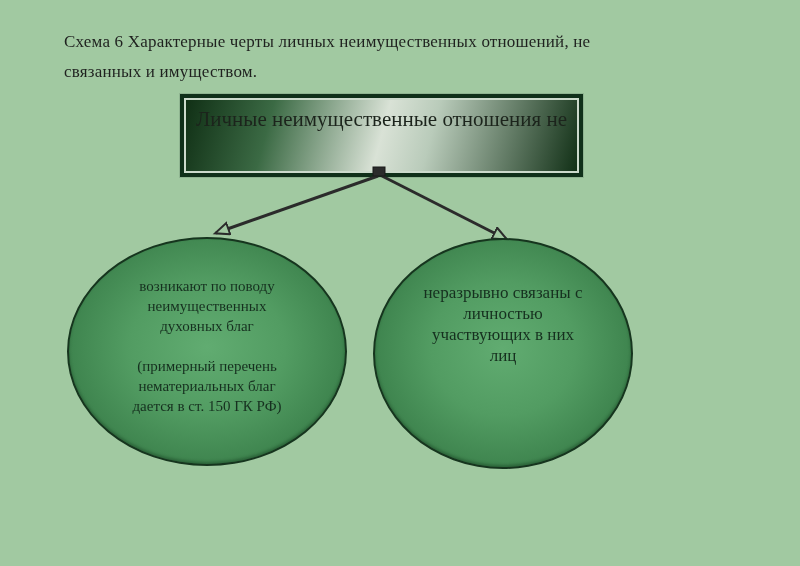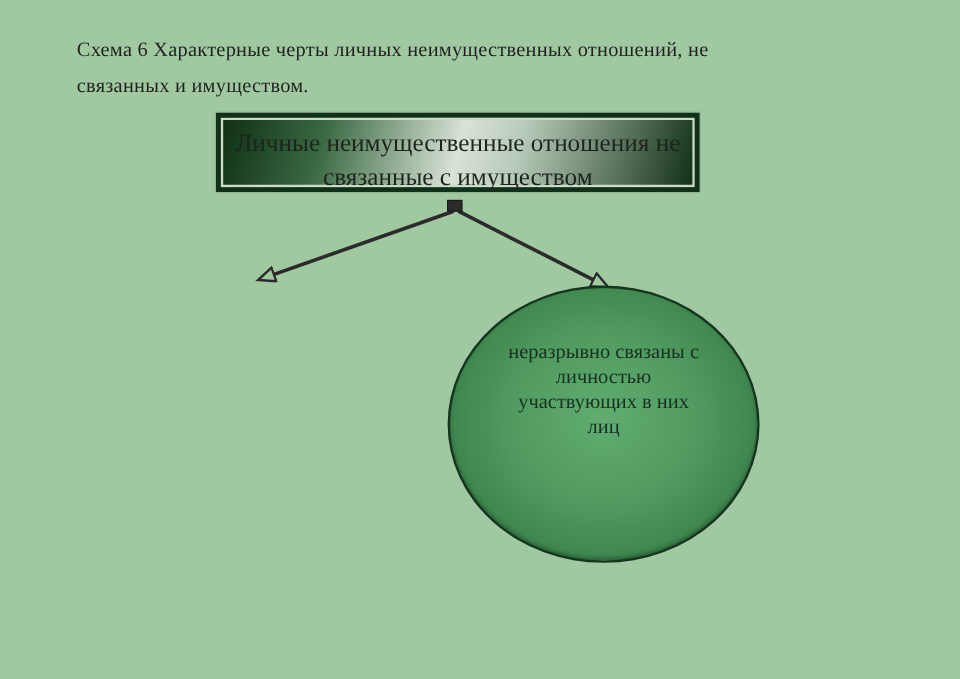--- a/index.html
+++ b/index.html
@@ -23,21 +23,21 @@
     font-size: 17px;
     line-height: 30px;
     color: #1f211f;
     letter-spacing: 0.2px;
   }
   .root-box {
     position: absolute;
     left: 180px;
     top: 94px;
     width: 403px;
-    height: 66px;
+    height: 83px;
     box-sizing: border-box;
     border: 4px solid #10301a;
     box-shadow: inset 0 0 0 2px #ccdacc, 0 0 0 1px #8fb491;
     background: linear-gradient(105deg, #0f2e14 0%, #3b6a44 22%, #d9e2d6 50%, #b9cbba 62%, #0f2e14 100%);
     text-align: center;
     padding-top: 7px;
   }
   .root-box .line {
     font-size: 21px;
     line-height: 28px;
@@ -83,30 +83,30 @@
 </style>
 </head>
 <body>
 
 <div class="slide">
 
   <div class="slide-title">Схема 6 Характерные черты личных неимущественных отношений, не<br>связанных и имуществом.</div>
 
   <div class="root-box">
     <div class="line">Личные неимущественные отношения не</div>
-    <div class="line">связанные с имуществом</div>
   </div>
 
   <svg class="connector-layer" viewBox="0 0 800 566" xmlns="http://www.w3.org/2000/svg">
     <defs>
       <marker id="openArrow" markerUnits="userSpaceOnUse" markerWidth="18" markerHeight="16" refX="14" refY="7" orient="auto">
         <path d="M1,1 L15,7 L1,13 Z" fill="#a1c9a1" stroke="#2b2b2b" stroke-width="2"></path>
       </marker>
     </defs>
     <line x1="378" y1="176" x2="216" y2="233" stroke="#2b2b2b" stroke-width="3" marker-end="url(#openArrow)"></line>
     <line x1="382" y1="176" x2="506" y2="239" stroke="#2b2b2b" stroke-width="3" marker-end="url(#openArrow)"></line>
     <rect x="373" y="167" width="12" height="9" fill="#2b2b2b" stroke="#1a1a1a"></rect>
   </svg>
 
+  <div class="node-ellipse ellipse-left">возникают по поводу<br>неимущественных<br>духовных благ<br><br>(примерный перечень<br>нематериальных благ<br>дается в ст. 150 ГК РФ)</div>
 
   <div class="node-ellipse ellipse-right">неразрывно связаны с<br>личностью<br>участвующих в них<br>лиц</div>
 
 </div>
 
 </body></html>

